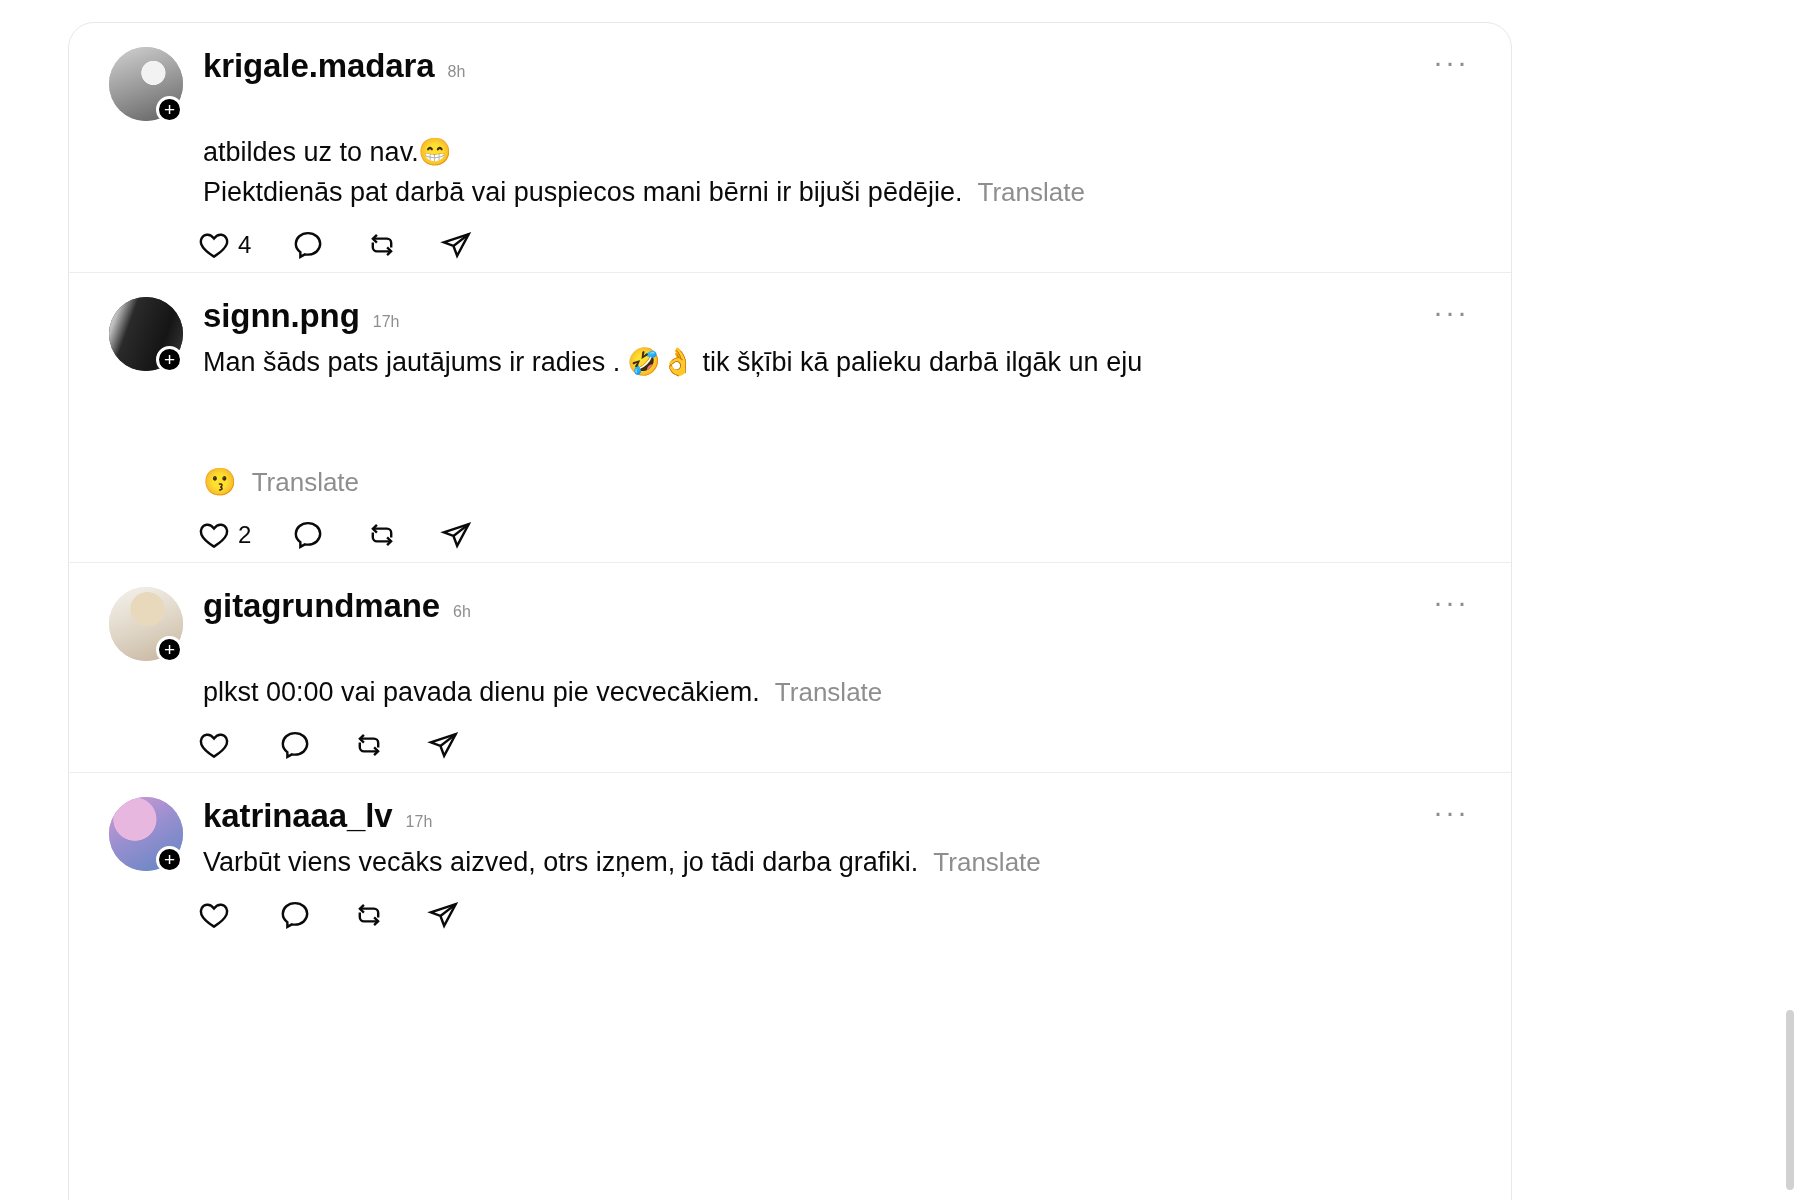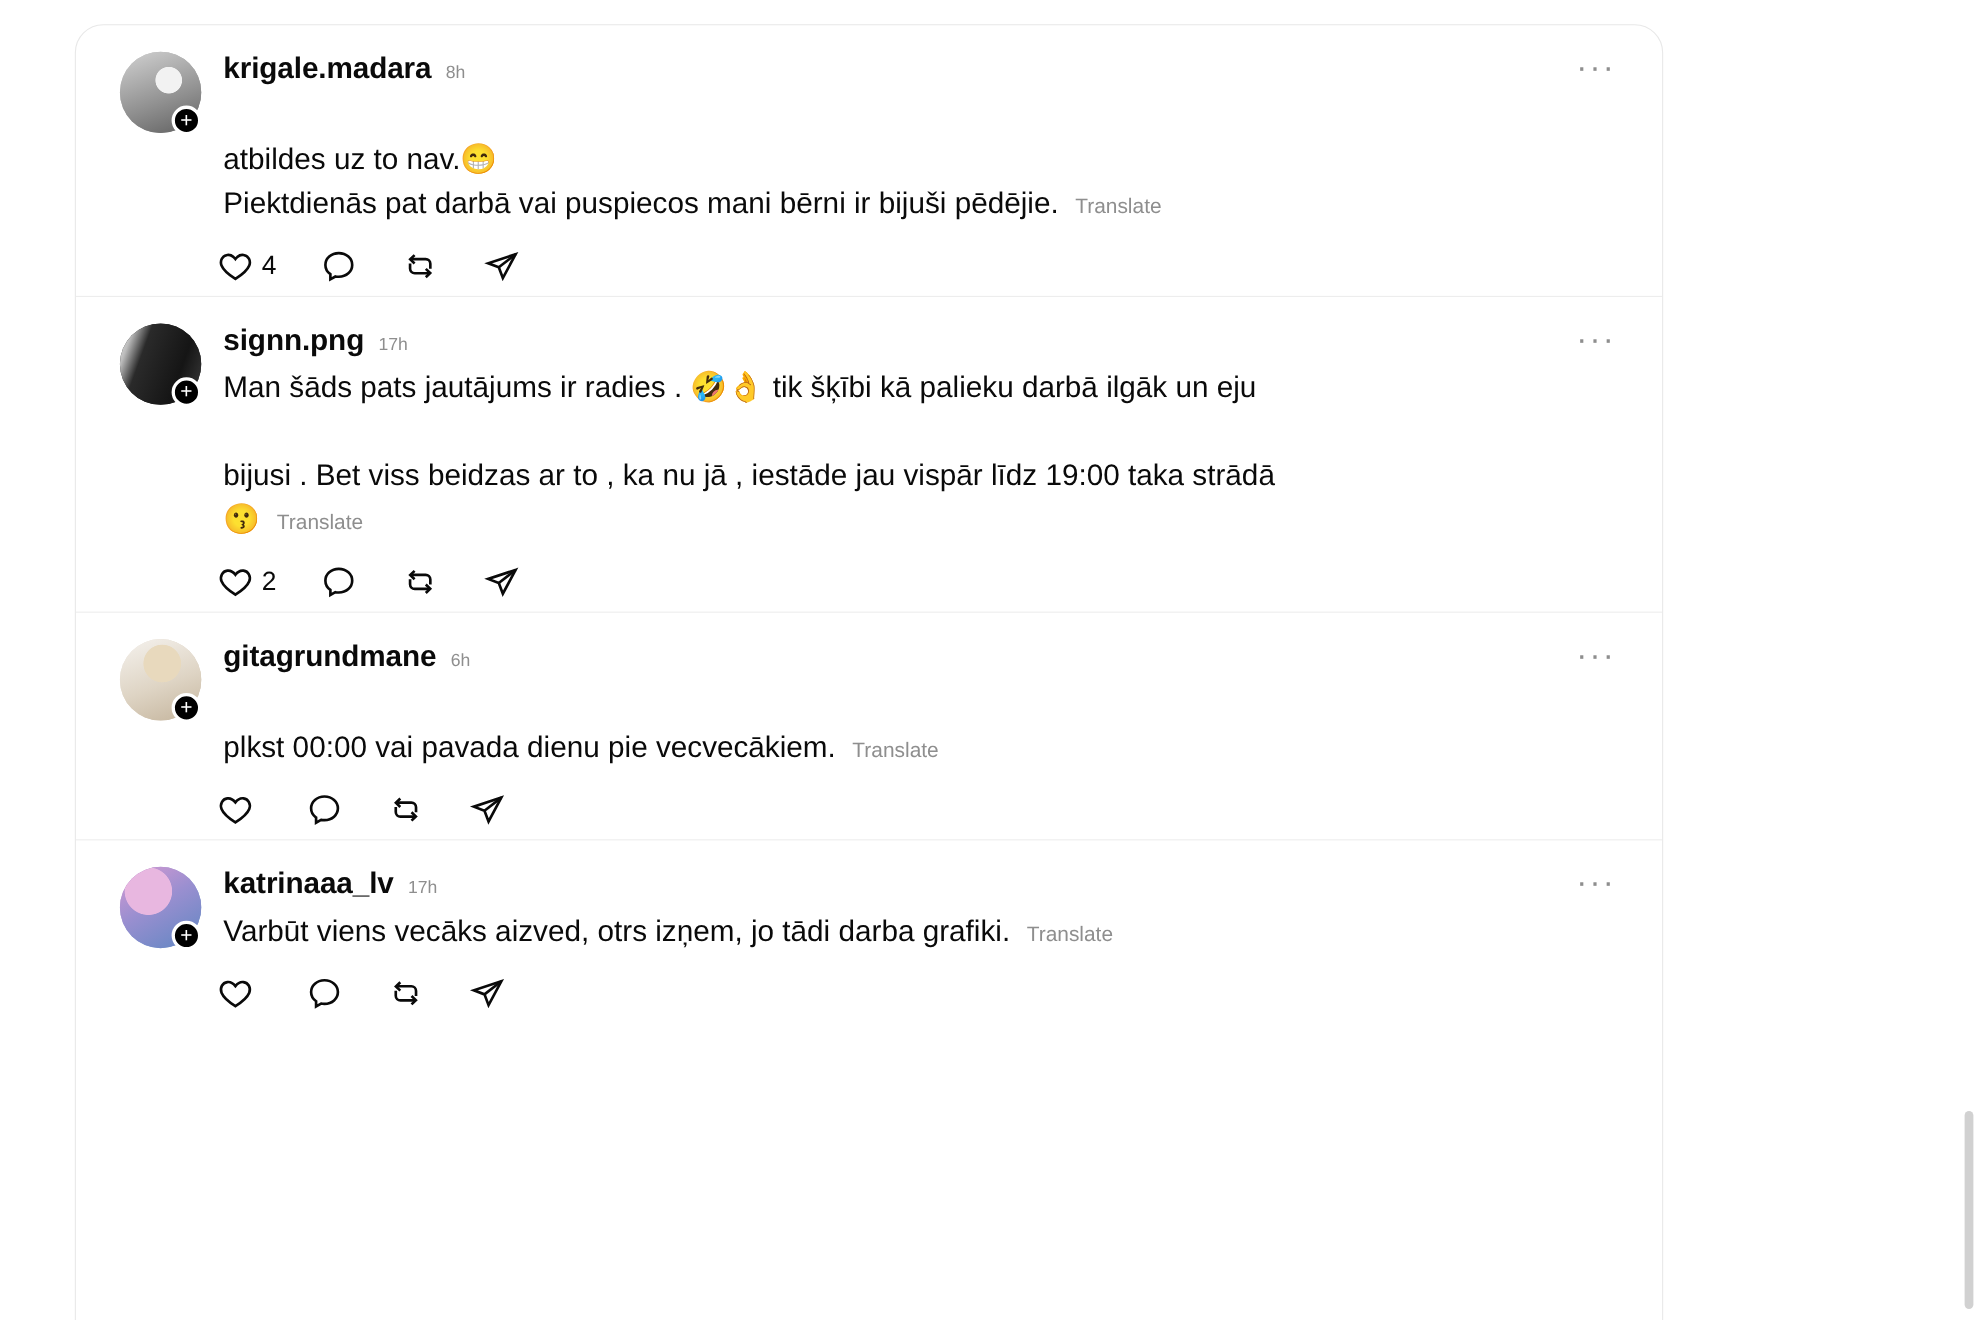--- a/index.html
+++ b/index.html
@@ -104,41 +104,41 @@
     padding-top: 2px;
   }
 
   .head-row {
     display: flex;
     align-items: baseline;
     gap: 13px;
     margin-bottom: 7px;
   }
   .username {
-    font-size: 27px;
+    font-size: 33px;
     font-weight: 700;
     color: #0a0a0a;
     letter-spacing: -0.1px;
   }
   .timestamp {
     font-size: 16px;
     color: #8e8e8e;
     font-weight: 400;
   }
 
   .comment-text {
     font-size: 27px;
     line-height: 40px;
     color: #0a0a0a;
     max-width: 1050px;
     word-wrap: break-word;
   }
   .translate {
     color: #8e8e8e;
-    font-size: 19px;
+    font-size: 26px;
     cursor: pointer;
   }
 
   .actions {
     display: flex;
     align-items: center;
     gap: 0px;
     margin-top: 16px;
     margin-left: -6px;
   }
@@ -247,21 +247,21 @@
           <div class="avatar-plus">+</div>
         </div>
         <div class="body-col">
           <div class="head-row">
             <span class="username">signn.png</span>
             <span class="timestamp">17h</span>
           </div>
           <div class="comment-text">
             <span>Man šāds pats jautājums ir radies . 🤣👌 tik šķībi kā palieku darbā ilgāk un eju</span><br>
             <br>
-            <span>bijusi . Bet viss beidzas ar to , ka nu jā , iestāde jau vispār līdz 19:00 taka strādā</span><br>
+            <br>
             <span>😗</span>
             &nbsp;<span class="translate">Translate</span>
           </div>
           <div class="actions">
             <div class="action">
               <svg width="34" height="34" viewBox="0 0 24 24" fill="none" stroke="#0a0a0a" stroke-width="1.7">
                   <path d="M12 20.2s-7.3-4.6-8.9-8.6C1.9 8.4 3.7 5.2 6.8 4.8c2-.3 3.8.8 5.2 2.6 1.4-1.8 3.2-2.9 5.2-2.6 3.1.4 4.9 3.6 3.7 6.8-1.6 4-8.9 8.6-8.9 8.6z"></path>
                 </svg>
               <span class="action-count">2</span>
             </div>

